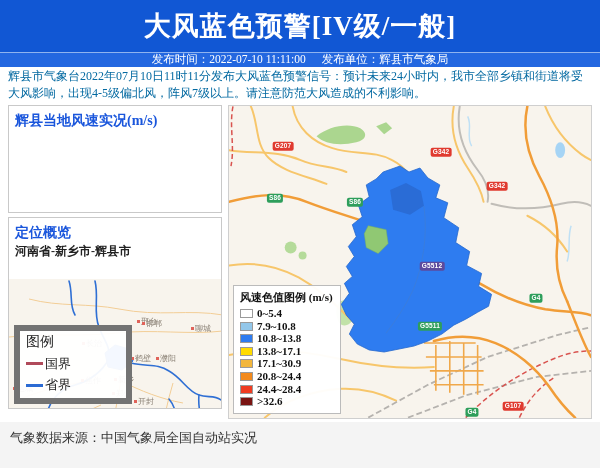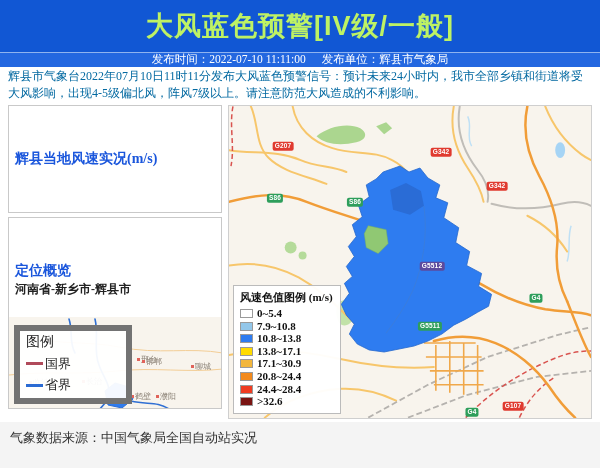--- a/index.html
+++ b/index.html
@@ -1,31 +1,31 @@
 <!DOCTYPE html>
 <html><head>
 <meta charset="utf-8">
 <style>
   * { margin:0; padding:0; box-sizing:border-box; }
   html,body { width:600px; height:471px; background:#fff; overflow:hidden;
               font-family:"Liberation Serif","DejaVu Serif",serif; }
   
   .banner { height:52px; background:#1157d4; display:flex; align-items:center; justify-content:center; }
-  .banner h1 { color:#bef264; font-size:27px; font-weight:bold; letter-spacing:1px;
-               font-family:Liberation Sans, sans-serif; }
+  .banner h1 { color:#ffffff; font-size:27px; font-weight:bold; letter-spacing:1px;
+               font-family:Liberation Serif, serif; }
   .subbar { height:15px; background:#2367e0; border-top:1px solid #8fb3ef;
             display:flex; align-items:center; justify-content:center; gap:16px; }
   .subbar span { color:#fff; font-size:11.5px; line-height:1; }
   
   .alert-text { margin:1px 8px 3px 8px; font-size:12px; line-height:1.42; color:#0369a1; }
   
   .main-row { display:flex; margin:0 8px; gap:6px; height:314px; }
   .left-col { width:214px; display:flex; flex-direction:column; gap:4px; }
   .panel { border:1px solid #c9c9c9; background:#fff; }
-  .panel-title { color:#1a56dc; font-weight:bold; font-size:14px; padding:6px 6px 0 6px;margin-top:38px; }
+  .panel-title { color:#1a56dc; font-weight:bold; font-size:14px; padding:6px 6px 0 6px; }
   .wind-panel { height:108px; }
   .loc-panel { height:192px; display:flex; flex-direction:column; }
   .loc-sub { font-size:12px; font-weight:bold; color:#222; padding:1px 6px 19px 6px; }
   .mini-map { position:relative; flex:1; overflow:hidden; background:#f8f4ed; }
   .mini-map svg { position:absolute; left:0; top:0; }
   .city { position:absolute; font:8px "Liberation Sans","DejaVu Sans",sans-serif;
           color:#8a8075; transform:translate(-50%,0); white-space:nowrap; }
   .city::before { content:""; display:inline-block; width:3px; height:3px;
                   background:#e0635a; margin-right:1px; vertical-align:middle; }
   .mini-legend { position:absolute; left:5px; bottom:4px; width:118px; background:rgba(255,255,255,.95);

